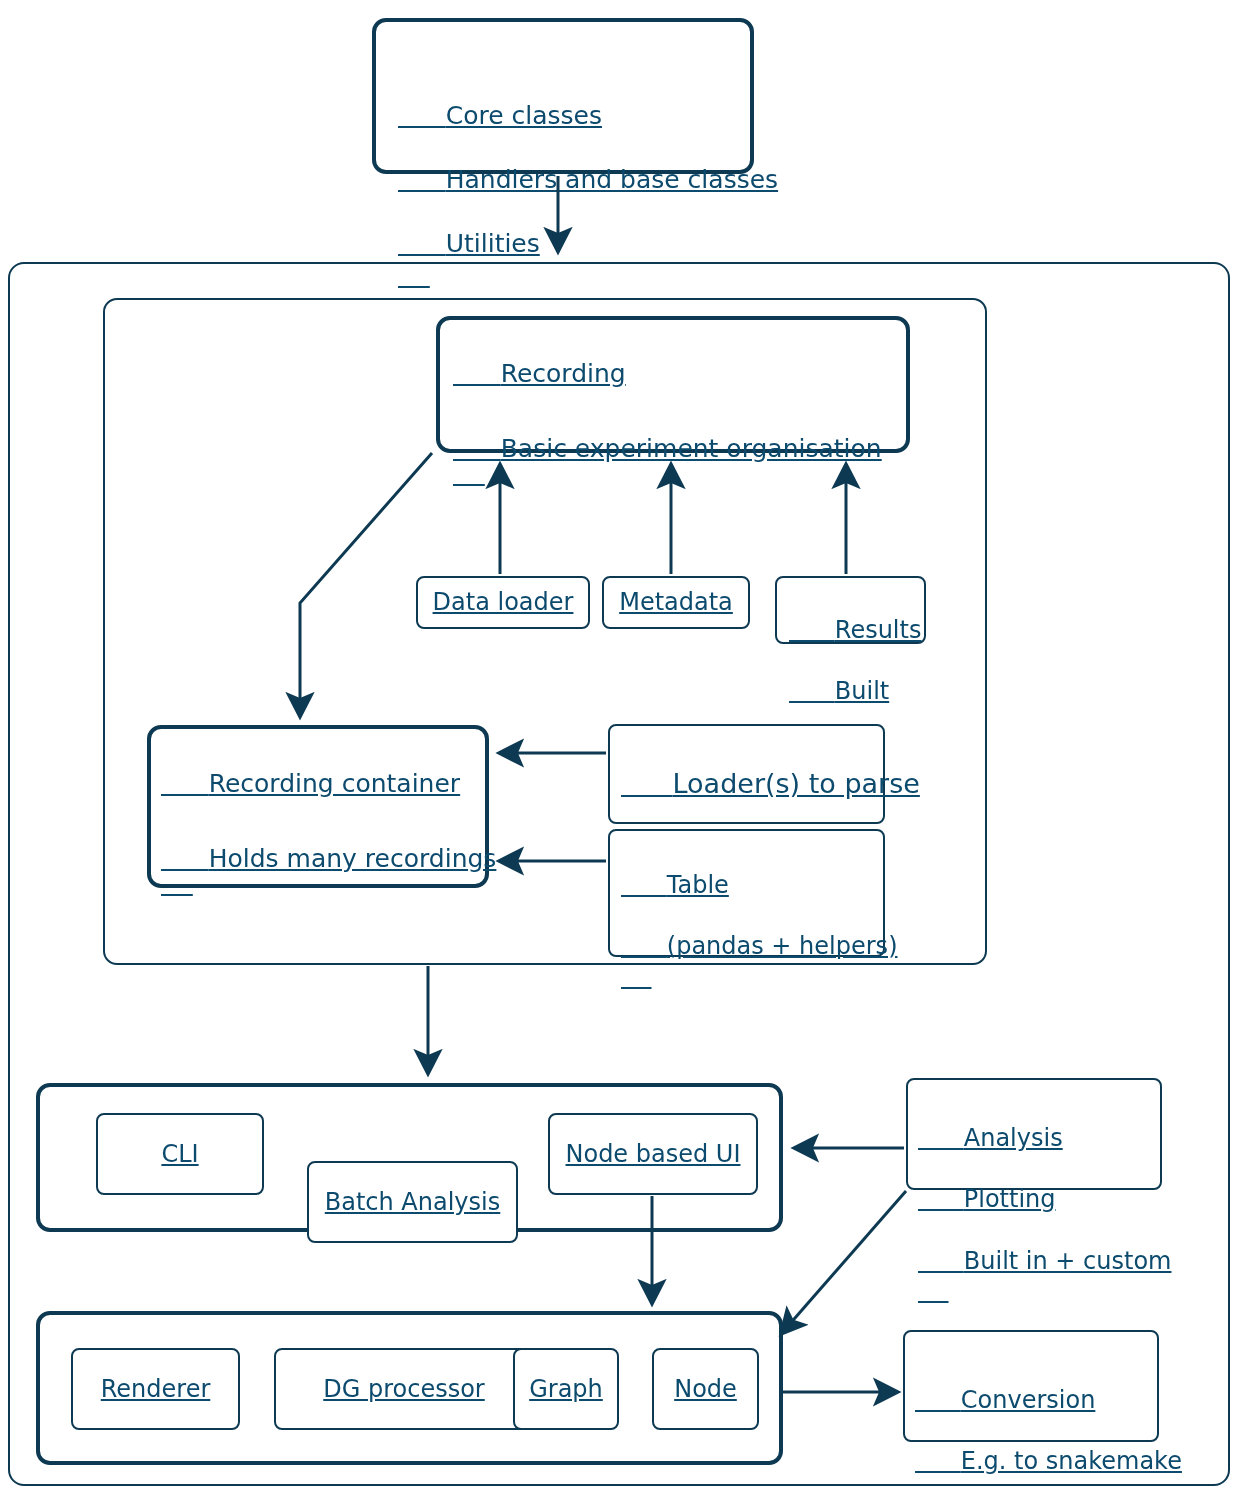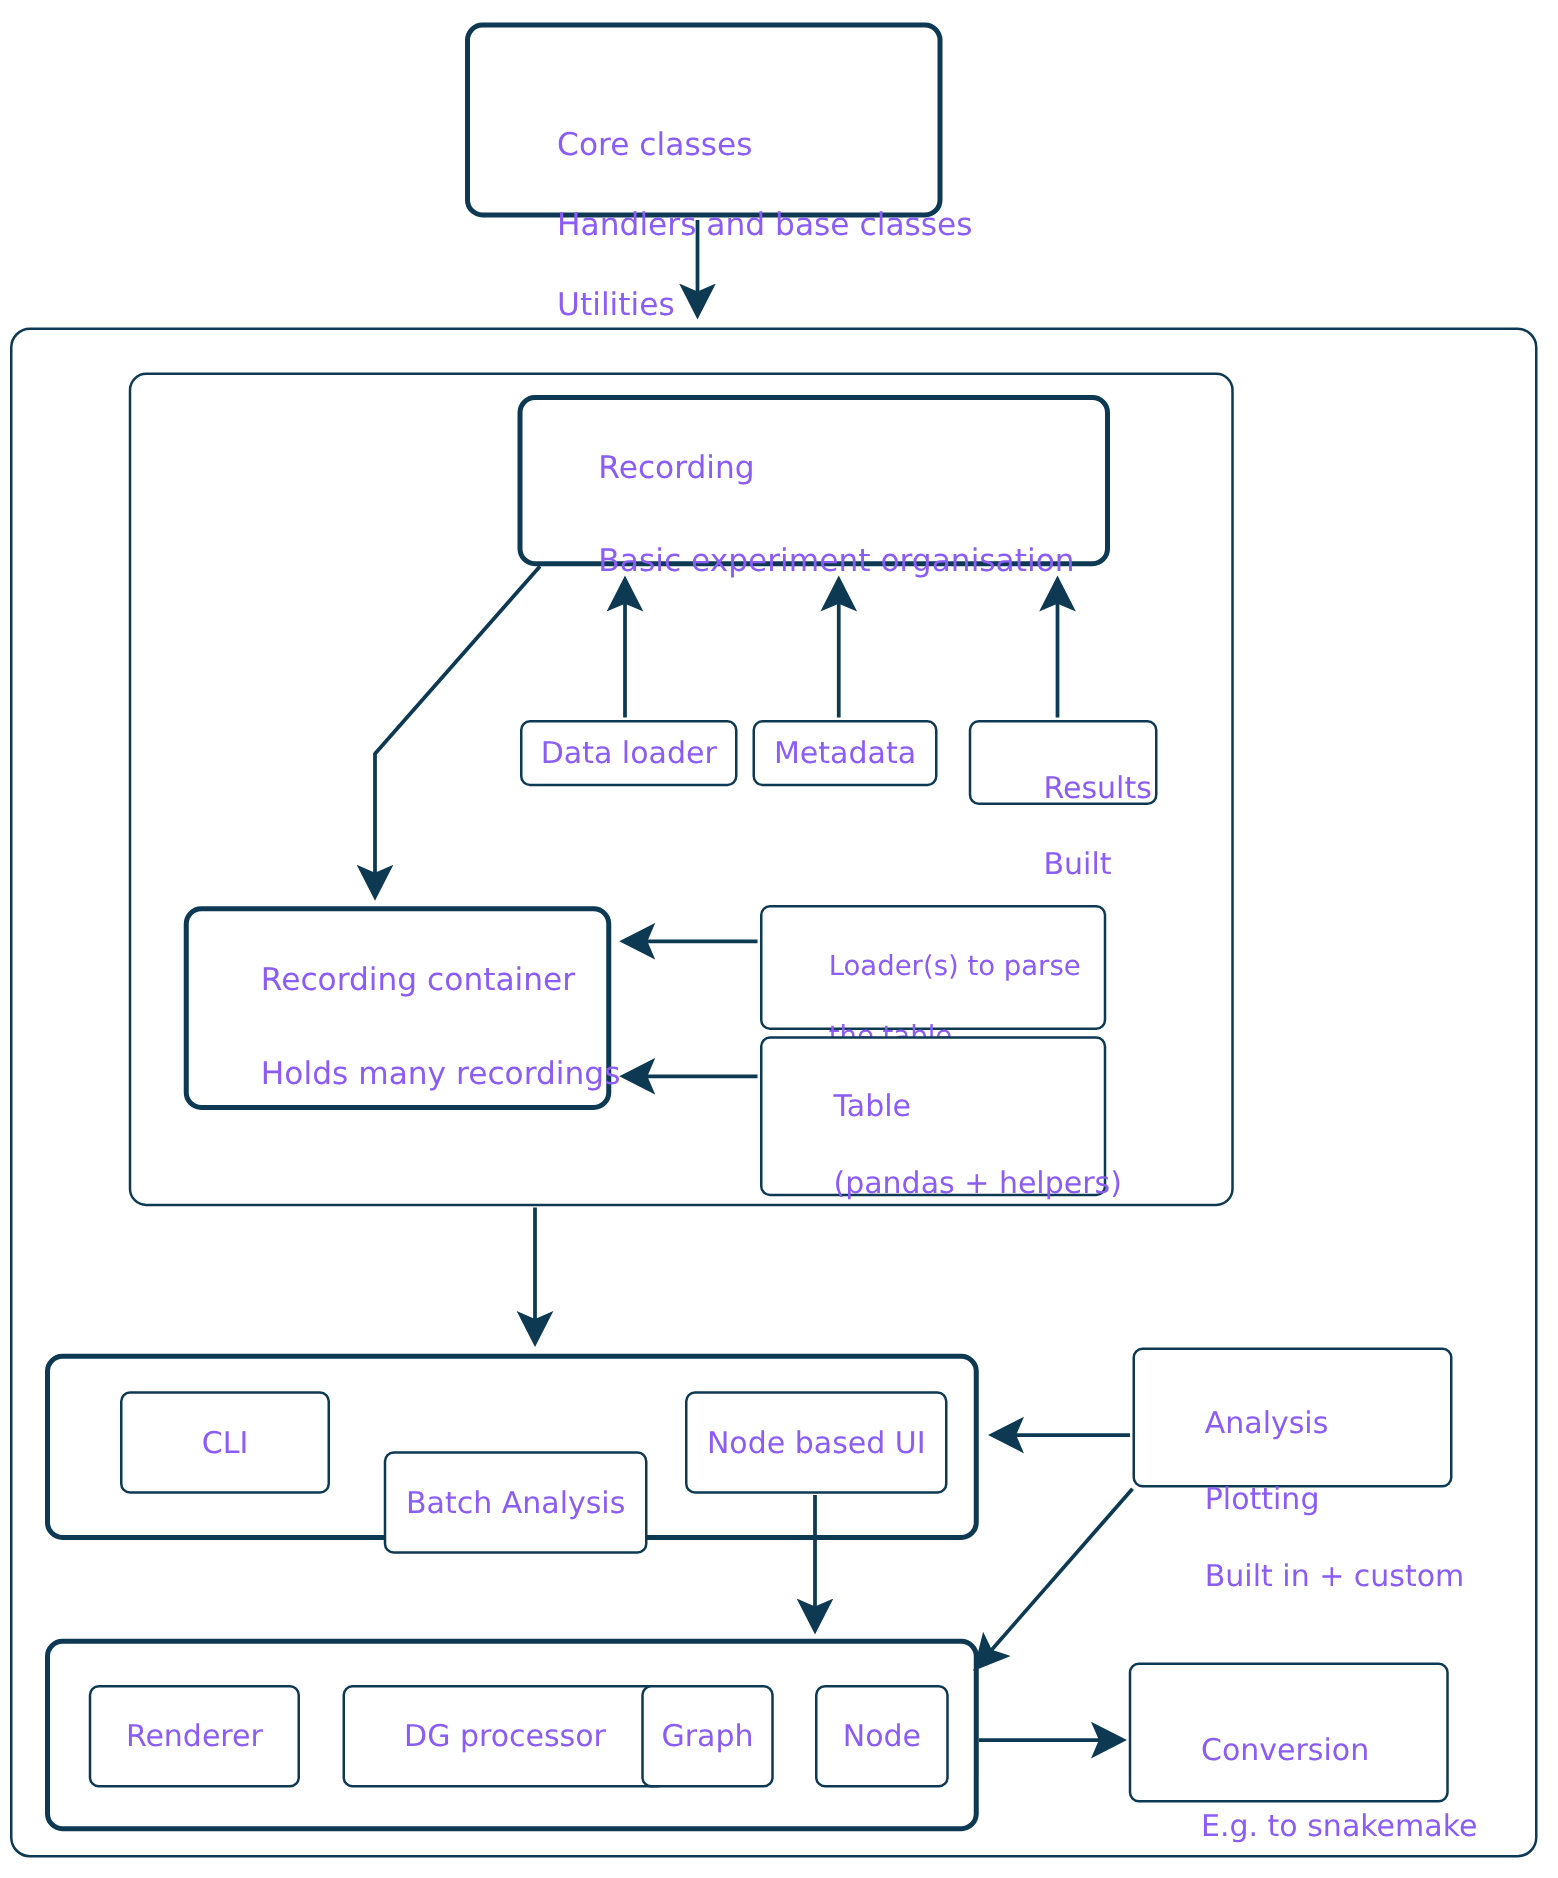--- a/index.html
+++ b/index.html
@@ -2,42 +2,42 @@
 <html><head>
 <meta charset="utf-8">
 <style>
   html,body{margin:0;padding:0;background:#ffffff;}
   body{font-family:"DejaVu Sans","Liberation Sans",sans-serif;}
   #canvas{position:relative;width:1246px;height:1502px;background:#ffffff;overflow:hidden;}
   .box{position:absolute;box-sizing:border-box;background:#ffffff;border-style:solid;border-color:#0d3a52;}
   .thick{border-width:4px;border-radius:14px;}
   .thin{border-width:2px;border-radius:8px;}
   .container{background:transparent;}
-  .txt{position:absolute;color:#8b5cf6;white-space:pre;line-height:1.28;}
+  .txt{position:absolute;color:#0c4a6e;white-space:pre;line-height:1.28;text-decoration:underline;}
   svg.overlay{position:absolute;left:0;top:0;width:1246px;height:1502px;pointer-events:none;}
   .lbl{position:absolute;left:0;top:0;width:100%;height:100%;display:flex;align-items:center;justify-content:center;}
 </style>
 </head>
 <body>
 
 <div id="canvas">
 
   <div class="box thick" style="left:372px;top:18px;width:382px;height:156px;">
     <div class="txt" style="left:22px;top:46px;font-size:25px;">
       <span>Core classes</span><br>
       <span>Handlers and base classes</span><br>
       <span>Utilities</span>
     </div>
   </div>
 
   <div class="box thin container" style="left:8px;top:262px;width:1222px;height:1224px;border-radius:16px;"></div>
 
   <div class="box thin container" style="left:103px;top:298px;width:884px;height:667px;border-radius:14px;"></div>
 
-  <div class="box thick" style="left:414px;top:316px;width:474px;height:137px;padding-left:11px;">
+  <div class="box thick" style="left:436px;top:316px;width:474px;height:137px;padding-left:11px;">
     <div class="txt" style="left:13px;top:16px;font-size:25px;line-height:1.0;">
       <span>Recording</span><br><br>
       <span>Basic experiment organisation</span>
     </div>
   </div>
 
   <div class="box thin" style="left:416px;top:576px;width:174px;height:53px;">
     <div class="lbl">
         <span class="txt" style="position:static;font-size:24px;">Data loader</span>
       </div>
@@ -57,21 +57,21 @@
   </div>
 
   <div class="box thick" style="left:147px;top:725px;width:342px;height:163px;">
     <div class="txt" style="left:10px;top:17px;font-size:25px;line-height:1.0;">
       <span>Recording container</span><br><br>
       <span>Holds many recordings</span>
     </div>
   </div>
 
   <div class="box thin" style="left:608px;top:724px;width:277px;height:100px;">
-    <div class="txt" style="left:11px;top:6px;font-size:22px;">
+    <div class="txt" style="left:11px;top:6px;font-size:27px;">
       <span>Loader(s) to parse</span><br>
       <span>the table</span>
     </div>
   </div>
 
   <div class="box thin" style="left:608px;top:829px;width:277px;height:128px;">
     <div class="txt" style="left:11px;top:8px;font-size:24px;">
       <span>Table</span><br>
       <span>(pandas + helpers)</span>
     </div>

